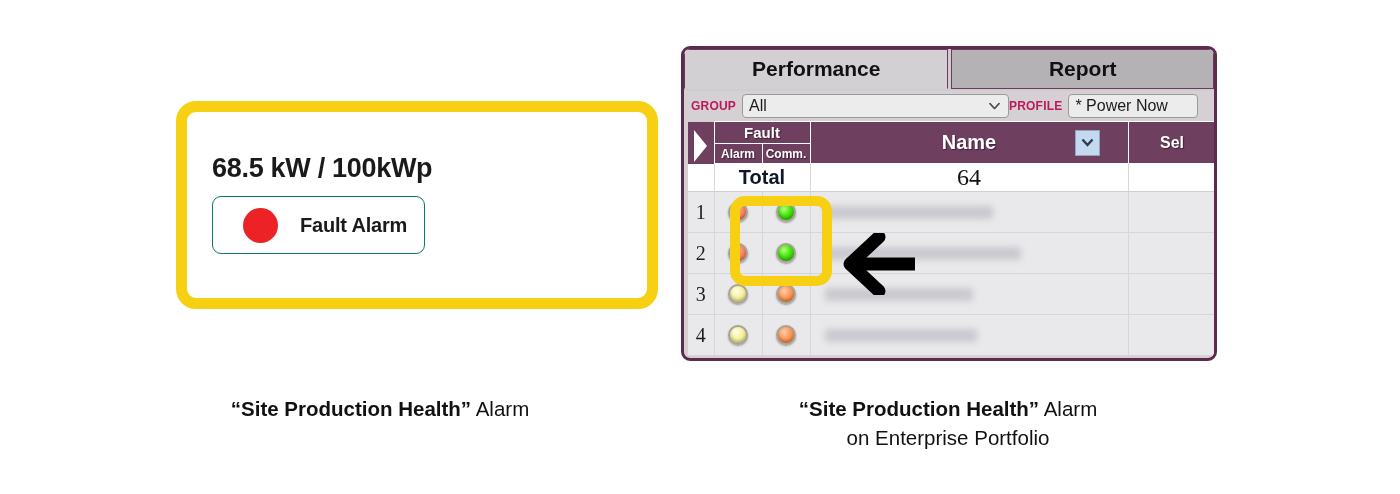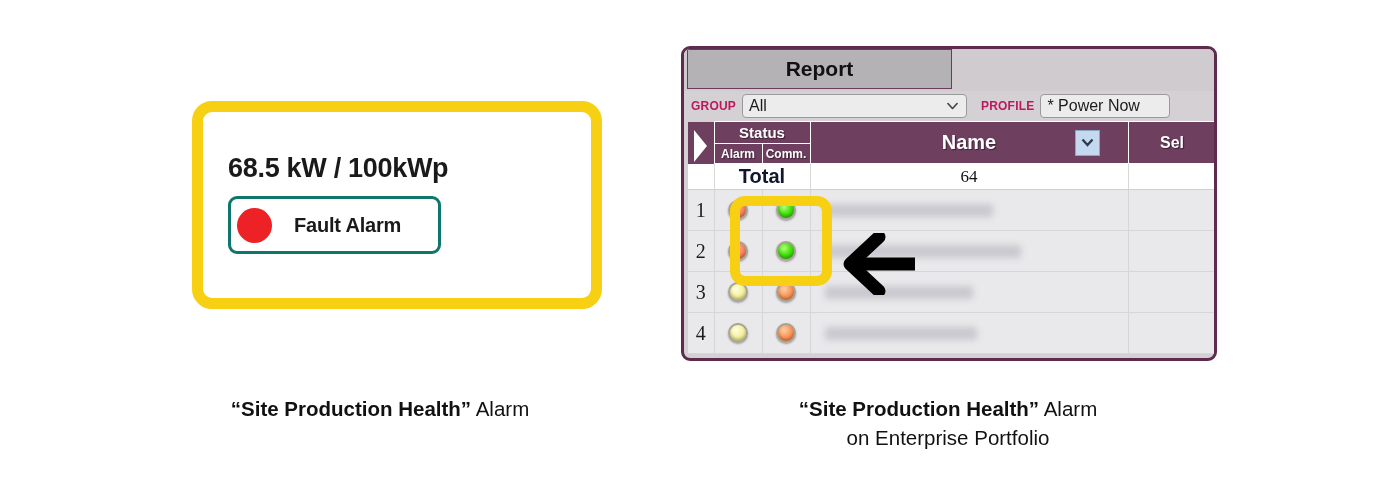--- a/index.html
+++ b/index.html
@@ -11,23 +11,23 @@
     width: 1400px;
     height: 494px;
     position: relative;
     font-family: "Liberation Sans", sans-serif;
     overflow: hidden;
   }
 
   
   #left-figure {
     position: absolute;
-    left: 192px;
+    left: 176px;
     top: 101px;
-    width: 410px;
+    width: 482px;
     height: 208px;
   }
   .yellow-card {
     position: absolute;
     inset: 0;
     border: 11px solid #F7D013;
     border-radius: 20px;
     background: #ffffff;
     box-sizing: border-box;
   }
@@ -40,27 +40,27 @@
     color: #1a1a1a;
     letter-spacing: -0.3px;
     white-space: nowrap;
   }
   .fault-pill {
     position: absolute;
     left: 36px;
     top: 95px;
     width: 213px;
     height: 58px;
-    border: 3px solid #0f766e;
+    border: 1px solid #0f766e;
     border-radius: 9px;
     background: #ffffff;
     box-sizing: border-box;
     display: flex;
     align-items: center;
-    padding-left: 6px;
+    padding-left: 30px;
   }
   .fault-led {
     width: 35px;
     height: 35px;
     border-radius: 50%;
     background: #EC2227;
     flex: 0 0 auto;
   }
   .fault-text {
     margin-left: 22px;
@@ -142,21 +142,21 @@
     margin-left: 6px;
     height: 24px;
     background: #ececec;
     border: 1px solid #9a9a9a;
     border-radius: 4px;
     display: flex;
     align-items: center;
     box-sizing: border-box;
     position: relative;
   }
-  .select-box.group { width: 225px; }
+  .select-box.group { width: 267px; }
   .select-box.profile { width: 130px; overflow: hidden; }
   .select-value {
     font-size: 16px;
     color: #1b1b1b;
     padding-left: 6px;
     white-space: nowrap;
   }
   .select-caret {
     position: absolute;
     right: 8px;
@@ -248,21 +248,21 @@
   }
   .total-label {
     font-family: "Liberation Sans", sans-serif;
     font-size: 20px;
     font-weight: bold;
     color: #0f172a;
     text-align: center;
   }
   .total-count {
     font-family: "Liberation Serif", serif;
-    font-size: 17px;
+    font-size: 24px;
     color: #111111;
     text-align: center;
   }
 
   .data-row td {
     background: #e9e9eb;
     height: 40px;
     border-right: 1px solid #d6d6d8;
     border-bottom: 1px solid #d6d6d8;
   }
@@ -344,35 +344,36 @@
   <div class="fault-pill">
     <span class="fault-led"></span>
     <span class="fault-text">Fault Alarm</span>
   </div>
 </div>
 
 <div id="right-figure">
   <div class="portal-frame">
 
     <div class="tabstrip">
+      <div class="tab active">Performance</div>
       <div class="tab inactive">Report</div>
     </div>
 
     <div class="filterbar">
       <span class="filter-label">GROUP</span>
       <div class="select-box group">
         <span class="select-value">All</span>
         <span class="select-caret">
           <svg class="caret-svg" width="11" height="7" viewBox="0 0 11 7">
             <path d="M0.5 0.5 L5.5 6 L10.5 0.5" fill="none" stroke="#4a4a4a" stroke-width="1.6"></path>
           </svg>
         </span>
       </div>
 
-      <span class="filter-label" style="margin-left:14px;">PROFILE</span>
+      <span class="filter-label" style="">PROFILE</span>
       <div class="select-box profile">
         <span class="select-value">* Power Now</span>
       </div>
     </div>
 
     <table class="tbl">
       <colgroup>
         <col style="width:26px">
         <col style="width:48px">
         <col style="width:48px">
@@ -381,21 +382,21 @@
       </colgroup>
       <thead>
         <tr>
           <td class="hdr-arrow-cell" rowspan="2">
             <span class="hdr-arrow">
               <svg width="18" height="34" viewBox="0 0 18 34">
                 <path d="M2 1 L15 17 L2 33 Z" fill="#ffffff"></path>
               </svg>
             </span>
           </td>
-          <td class="hdr-cell hdr-status" colspan="2">Status</td>
+          <td class="hdr-cell hdr-status" colspan="2">Fault</td>
           <td class="hdr-cell hdr-name" rowspan="2">
             <span>Name</span>
             <span class="name-filter-btn">
               <svg width="13" height="9" viewBox="0 0 13 9">
                 <path d="M1.5 1.5 L6.5 7 L11.5 1.5" fill="none" stroke="#2b3c52" stroke-width="2.4"></path>
               </svg>
             </span>
           </td>
           <td class="hdr-cell hdr-sel" rowspan="2">Sel</td>
         </tr>

